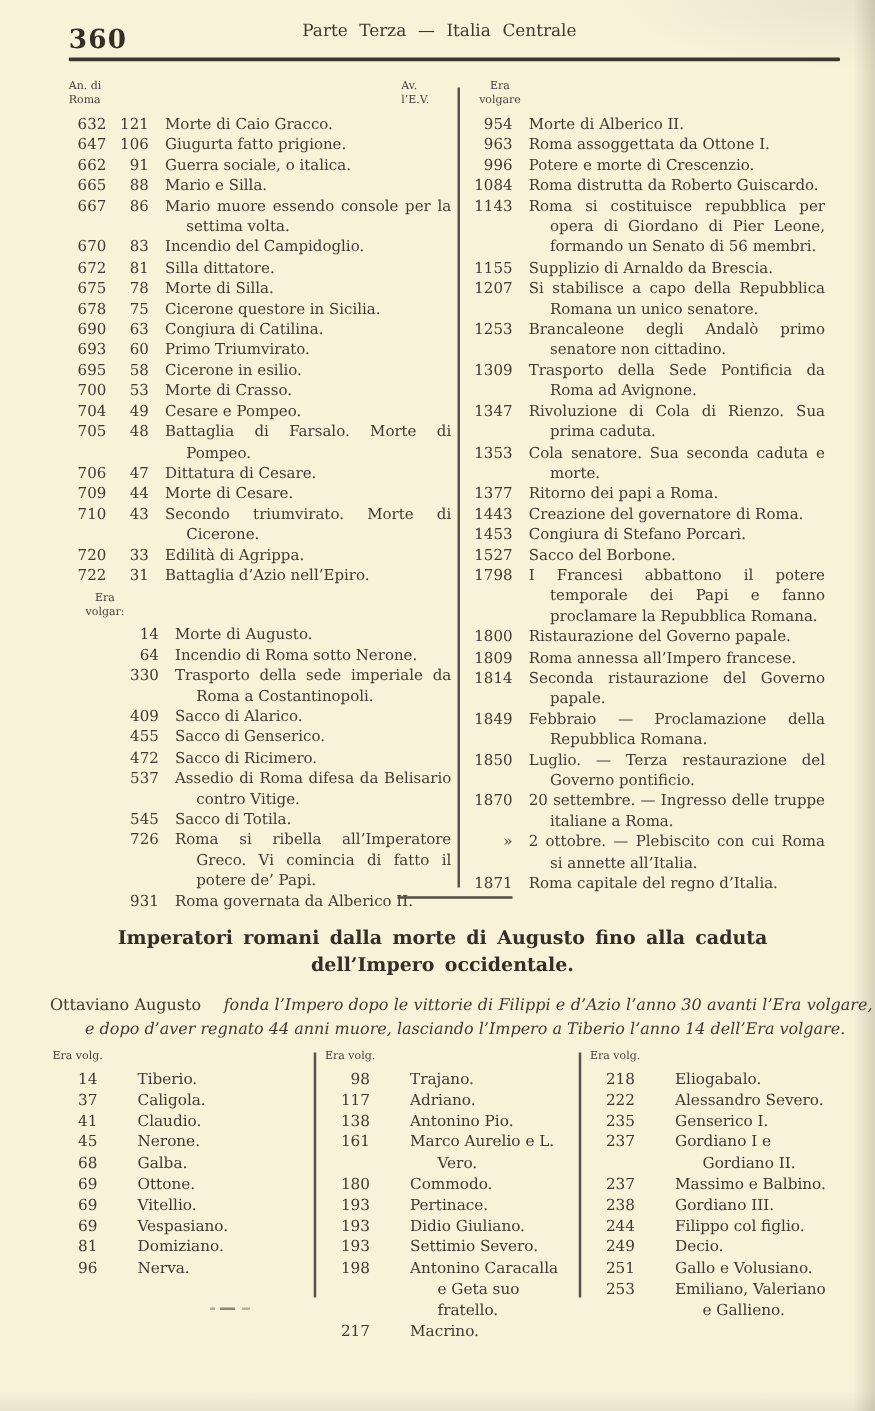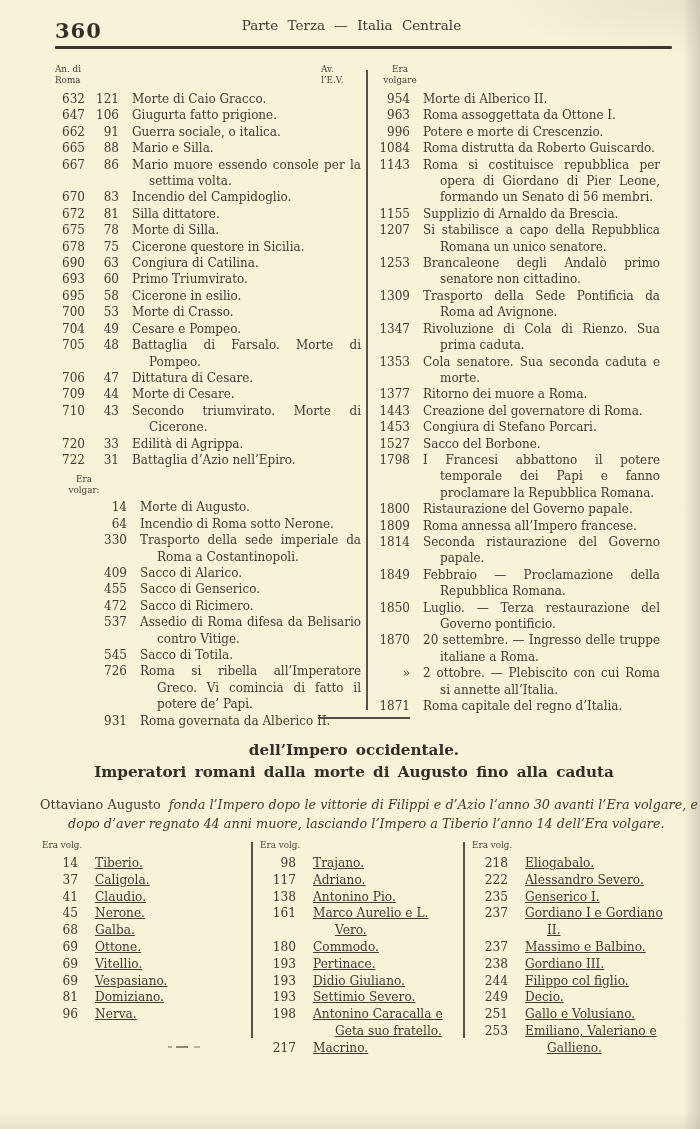--- a/index.html
+++ b/index.html
@@ -34,31 +34,31 @@
   .crow .nY{width:36px;text-align:right;flex:none;}
   .crow .t{flex:1;margin-left:13px;padding-left:17px;text-indent:-17px;text-align:justify;}
   .eraheadL{font-size:8.8px;line-height:10.5px;color:#45413a;text-align:center;width:58px;margin:6px 0 4px 0;}
   
   .midrule{position:absolute;top:717px;left:318px;width:92px;height:2px;background:#514e45;}
   .sec-title{position:absolute;top:740px;left:40px;width:628px;text-align:center;
     font-size:15.2px;font-weight:bold;line-height:21.5px;color:#332f27;word-spacing:3px;}
   .intro{position:absolute;top:795px;left:40px;width:630px;margin:0;
     font-size:12.8px;line-height:19px;text-align:justify;padding-left:28px;text-indent:-28px;}
   .intro .it{font-style:italic;margin-top:28px;}
-  .intro .lead{margin-right:8px;}
+  .intro .lead{margin-right:18px;}
   
   .emps{position:absolute;top:840px;left:42px;width:628px;display:flex;}
   .ecol1{width:202px;}
   .ecol2{width:196px;}
   .ecol3{flex:1;}
   .ediv{width:2px;background:#57534a;height:196px;margin:2px 7px 0 7px;}
   .ehead{font-size:8.8px;line-height:10px;color:#45413a;margin-bottom:5px;}
   .erow{display:flex;font-size:12.2px;line-height:16.8px;}
   .erow .y{width:36px;text-align:right;flex:none;}
-  .erow .nm{flex:1;margin-left:17px;padding-left:22px;text-indent:-22px;text-decoration:underline;}
+  .erow .nm{flex:1;margin-left:32px;padding-left:22px;text-indent:-22px;}
   
   .smudge{position:absolute;top:1046px;left:168px;width:36px;height:2px;
     background:linear-gradient(to right,rgba(90,84,66,.45) 0 4px,rgba(0,0,0,0) 4px 8px,
       rgba(70,64,50,.6) 8px 20px,rgba(0,0,0,0) 20px 26px,rgba(90,84,66,.4) 26px 32px,rgba(0,0,0,0) 32px);}
 </style>
 </head>
 <body>
 
 <div class="page">
 
@@ -324,21 +324,21 @@
             <span class="t">Rivoluzione di Cola di Rienzo. Sua prima caduta.</span>
           </div>
 
           <div class="crow">
             <span class="nY">1353</span>
             <span class="t">Cola senatore. Sua seconda caduta e morte.</span>
           </div>
 
           <div class="crow">
             <span class="nY">1377</span>
-            <span class="t">Ritorno dei muore a Roma.</span>
+            <span class="t">Ritorno dei papi a Roma.</span>
           </div>
 
           <div class="crow">
             <span class="nY">1443</span>
             <span class="t">Creazione del governatore di Roma.</span>
           </div>
 
           <div class="crow">
             <span class="nY">1453</span>
             <span class="t">Congiura di Stefano Porcari.</span>
@@ -394,22 +394,22 @@
             <span class="t">Roma capitale del regno d’Italia.</span>
           </div>
         </div>
     </div>
 
   </section>
 
   <div class="midrule"></div>
 
   <div class="sec-title">
+    <div>Imperatori romani dalla morte di Augusto fino alla caduta</div>
     <div>dell’Impero occidentale.</div>
-    <div>Imperatori romani dalla morte di Augusto fino alla caduta</div>
   </div>
 
   <p class="intro">
     <span class="lead">Ottaviano Augusto</span><span class="it">fonda l’Impero dopo le vittorie di Filippi e d’Azio l’anno 30 avanti l’Era volgare, e dopo d’aver regnato 44 anni muore, lasciando l’Impero a Tiberio l’anno 14 dell’Era volgare.</span>
   </p>
 
   <section class="emps">
 
     <div class="ecol1">
       <div class="ehead">Era volg.</div>

